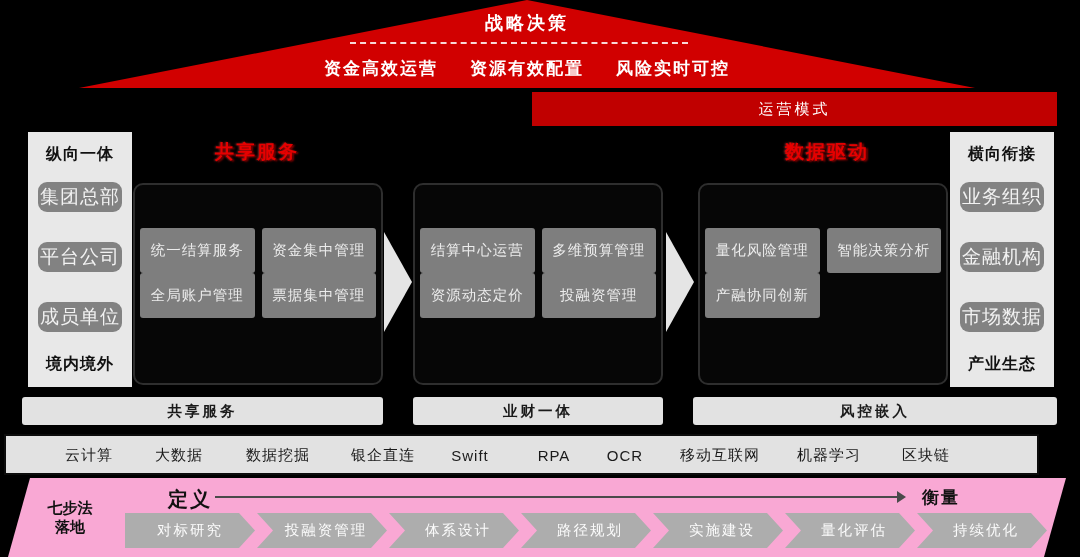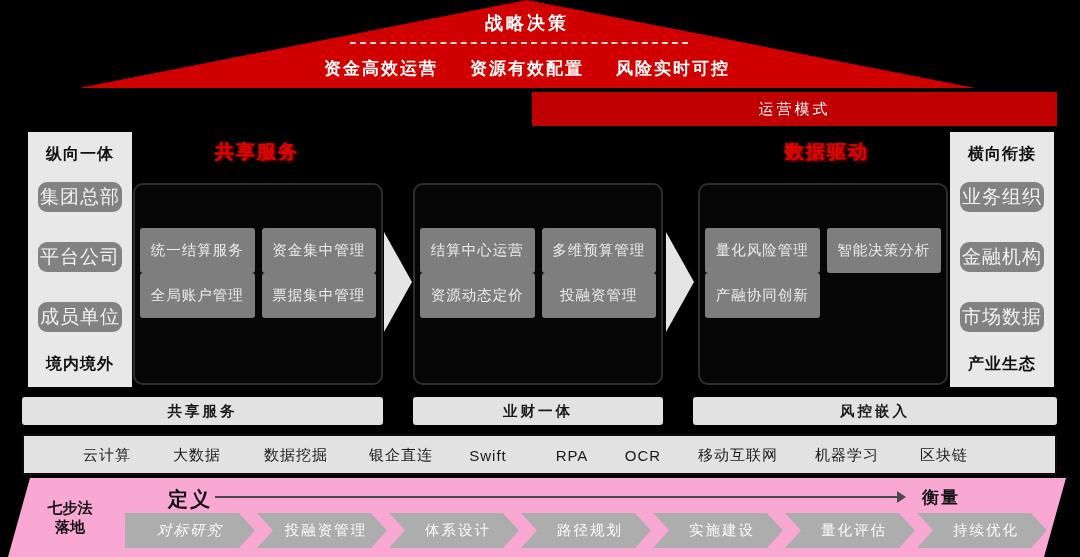--- a/index.html
+++ b/index.html
@@ -54,21 +54,21 @@
                 border-left:28px solid #e5e5e5; }
   .fa1{left:384px} .fa2{left:666px}
 
   
   .svc { position:absolute; top:397px; height:28px; background:#e2e2e2; border-radius:3px;
          color:#1a1a1a; font-size:14.5px; letter-spacing:3px;
          display:flex; align-items:center; justify-content:center;font-weight:bold; }
   .sv1{left:22px;width:361px} .sv2{left:413px;width:250px} .sv3{left:693px;width:364px}
 
   
-  .tech { position:absolute; top:434px; left:22px; width:1035px; height:41px;
+  .tech { position:absolute; top:434px; left:4px; width:1035px; height:41px;
           background:#e2e2e2; border:2px solid #0c0c0c; box-sizing:border-box; }
   .tech-item { position:absolute; top:50%; transform:translate(-50%,-50%);
                font-size:15px; color:#1a1a1a; white-space:nowrap; letter-spacing:1px; }
   .t1{left:83px}.t2{left:173px}.t3{left:272px}.t4{left:377px}.t5{left:464px}
   .t6{left:548px}.t7{left:619px}.t8{left:714px}.t9{left:823px}.t10{left:920px}
 
   
   .band { position:absolute; top:478px; left:0; width:1080px; height:79px; background:#f9a8d4;
           clip-path:polygon(30px 0, 1066px 0, 1044px 79px, 8px 79px); }
   .band-title { position:absolute; top:20px; left:30px; width:80px; text-align:center;
@@ -78,21 +78,21 @@
   .arrow-line { position:absolute; top:18px; left:215px; width:682px; height:2px; background:#4a4a4a; }
   .arrow-head { position:absolute; top:13px; left:897px; width:0; height:0;
                 border-top:6px solid transparent; border-bottom:6px solid transparent;
                 border-left:9px solid #4a4a4a; }
   .steps { position:absolute; top:35px; left:125px; display:flex; }
   .chev { width:130px; height:35px; margin-right:2px; background:#adadad; color:#fbfbfb;
           font-size:14.5px; letter-spacing:2px; box-sizing:border-box; padding-left:8px;
           display:flex; align-items:center; justify-content:center;
           clip-path:polygon(0 0, calc(100% - 16px) 0, 100% 50%, calc(100% - 16px) 100%, 0 100%, 16px 50%); }
   .chev.first { padding-left:0;
-          clip-path:polygon(0 0, calc(100% - 16px) 0, 100% 50%, calc(100% - 16px) 100%, 0 100%);font-style:italic; }
+          clip-path:polygon(0 0, calc(100% - 16px) 0, 100% 50%, calc(100% - 16px) 100%, 0 100%); }
 </style>
 </head>
 <body>
 
 <div class="stage">
 
   <div class="roof-tri"></div>
   <div class="roof-title">战略决策</div>
   <div class="roof-dash"></div>
   <div class="roof-keywords">

